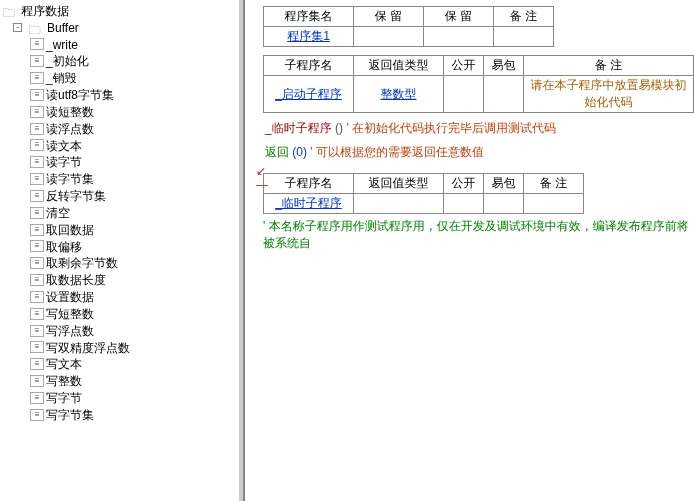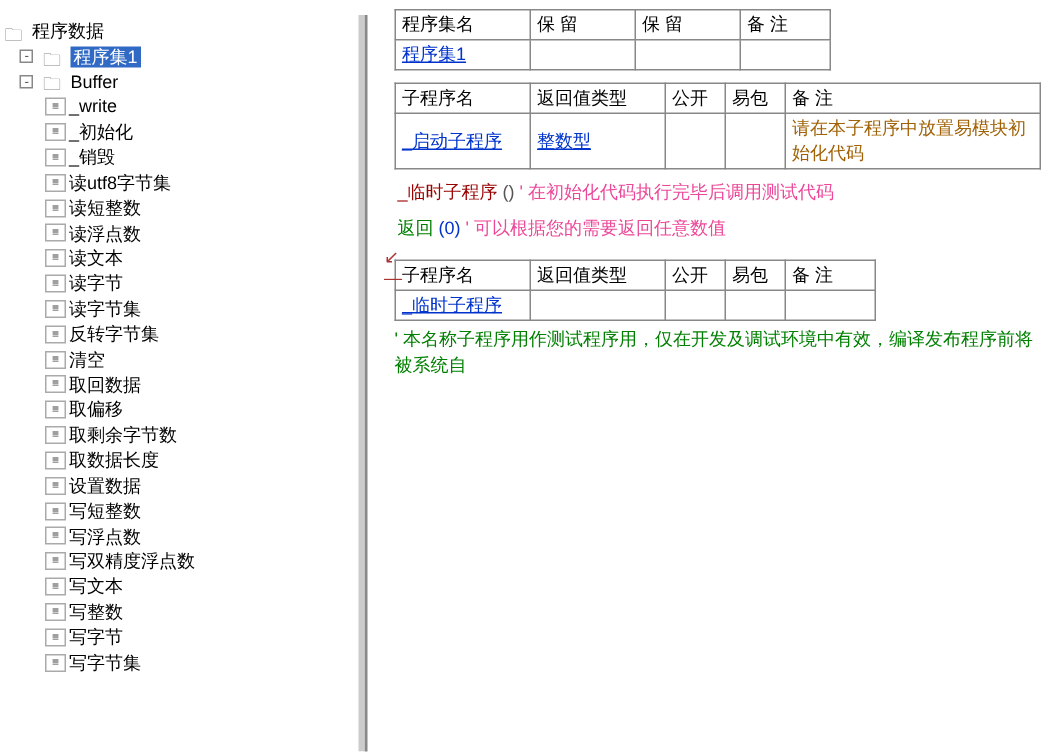--- a/index.html
+++ b/index.html
@@ -11,21 +11,20 @@
     height: 501px;
     overflow: hidden;
     display: flex;
   }
   .left-pane {
     width: 245px;
     border-right: 2px solid #888;
     background: #fff;
     overflow: hidden;
     position: relative;
-    margin-top: 10px;
   }
   .left-pane::after {
     content: "";
     position: absolute;
     right: 0; top: 0; bottom: 0;
     width: 4px;
     background: #ccc;
   }
   .tree-root { padding: 2px 0 0 2px; }
   .tree-node { white-space: nowrap; line-height: 16px; }
@@ -72,33 +71,33 @@
     padding: 6px 0 0 18px;
     overflow: hidden;
   }
   table.grid {
     border-collapse: collapse;
     font-size: 12px;
   }
   table.grid th, table.grid td {
     border: 1px solid #888;
     padding: 1px 4px;
-    text-align: left;
+    text-align: center;
     font-weight: normal;
     height: 16px;
   }
   table.grid th { background: #fff; color: #000; }
   .link { color: #0033cc; text-decoration: underline; cursor: pointer; }
   .sub-note {
     margin: 6px 0 4px 2px;
     line-height: 18px;
   }
   .sub-note-title { color: #990000; }
   .paren { color: #555; }
-  .green-quote { color: #ec4899; }
+  .green-quote { color: #c2410c; }
   .return-green { color: #008000; }
   .return-num { color: #0033cc; }
   .comment-green { color: #008000; margin-top: 4px; }
   .spacer { height: 8px; }
   .ruler-mark {
     position: absolute;
     left: 256px;
     top: 164px;
     width: 24px; height: 12px;
     color: #aa3333;
@@ -109,26 +108,20 @@
 <body>
 
 <div class="left-pane">
   <div class="tree-root">
 
     <div class="tree-node">
       <span class="tree-icon folder-icon"></span>
       <span class="tree-label">程序数据</span>
     </div>
 
-    <div class="tree-node">
-      <span class="tree-indent" style="width:8px"></span>
-      <span class="exp-box">-</span>
-      <span class="tree-icon folder-icon"></span>
-      <span class="tree-label selected">程序集1</span>
-    </div>
 
     <div class="tree-node">
       <span class="tree-indent" style="width:8px"></span>
       <span class="exp-box">-</span>
       <span class="tree-icon folder-icon"></span>
       <span class="tree-label">Buffer</span>
     </div>
 
     <div id="methods-container">
         <div class="tree-node"><span class="tree-indent" style="width:28px"></span><span class="tree-icon method-icon"></span><span class="tree-label">_write</span></div>

